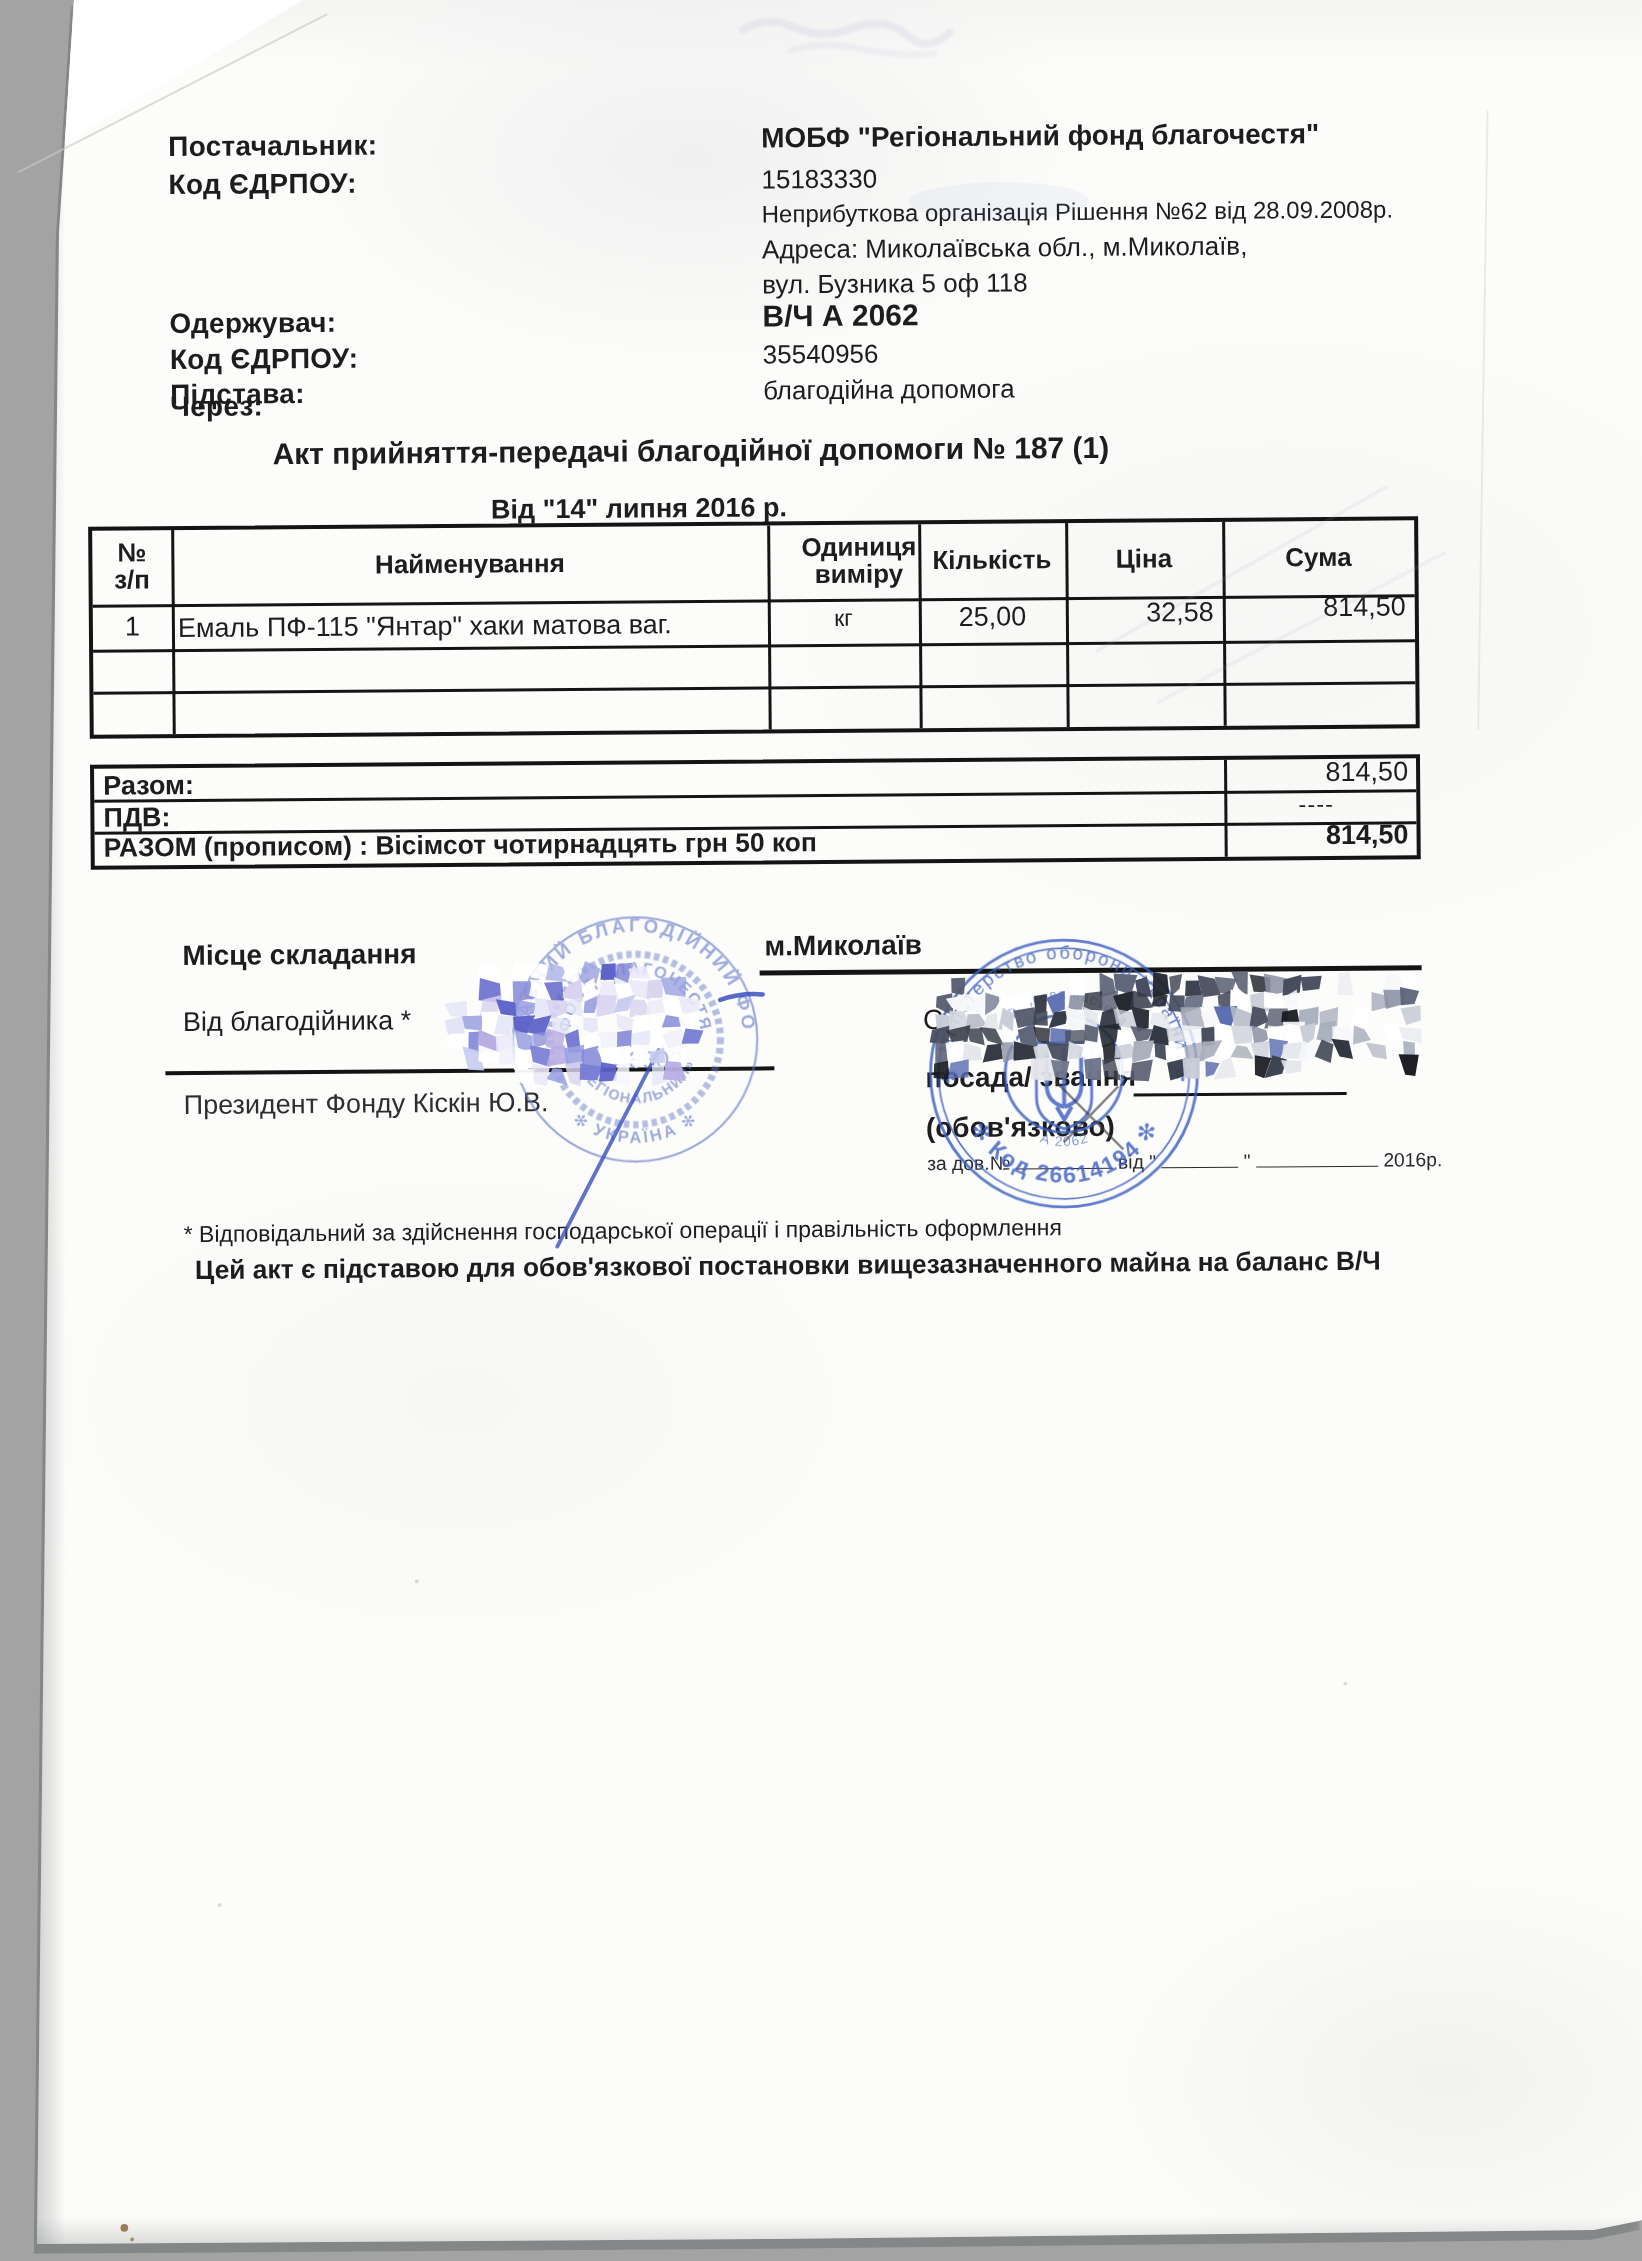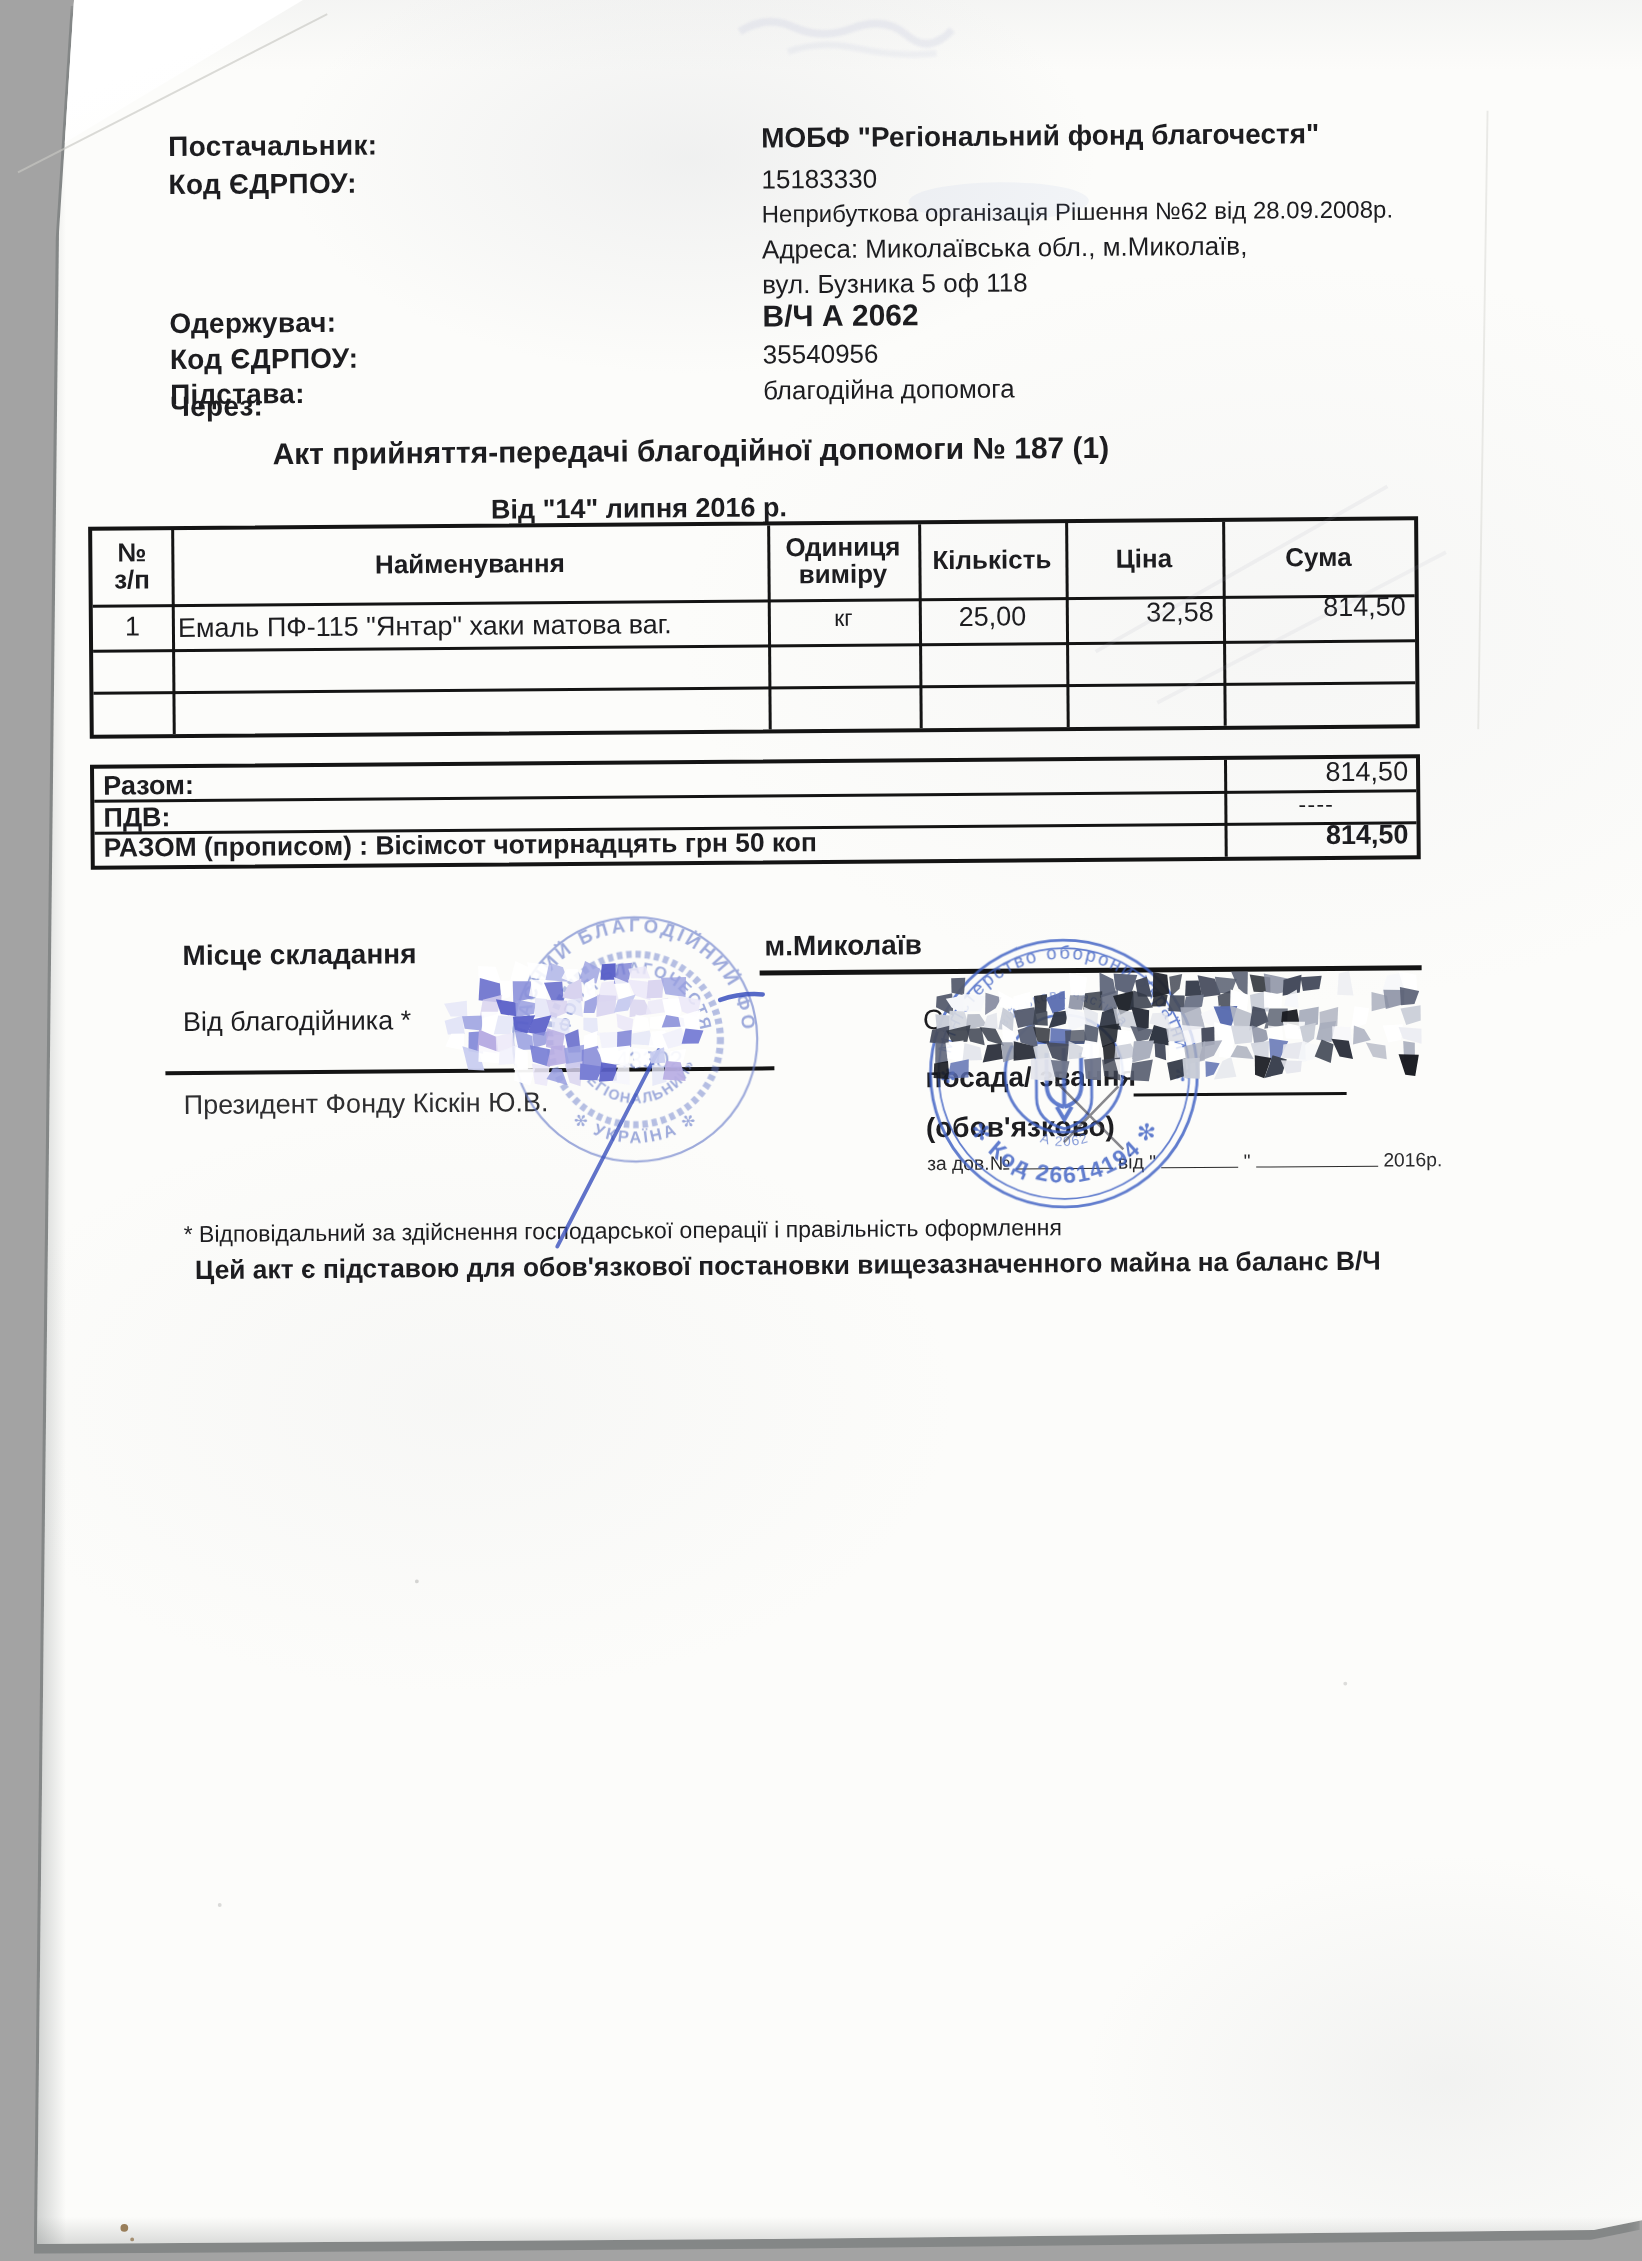--- a/index.html
+++ b/index.html
@@ -87,21 +87,21 @@
       <div class="vline" style="left:1130px"></div>
       <div class="hline" style="top:74px"></div>
       <div class="hline" style="top:119px"></div>
       <div class="hline" style="top:161px"></div>
 
       <div class="cell thead" style="left:0;width:79px;top:9px">
         <div>№</div>
         <div>з/п</div>
       </div>
       <div class="cell thead" style="left:79px;width:597px;top:23px">Найменування</div>
-      <div class="cell thead" style="left:675px;width:151px;top:9px">
+      <div class="cell thead" style="left:691px;width:151px;top:9px">
         <div>Одиниця</div>
         <div>виміру</div>
       </div>
       <div class="cell thead" style="left:826px;width:147px;top:23px">Кількість</div>
       <div class="cell thead" style="left:973px;width:157px;top:23px">Ціна</div>
       <div class="cell thead" style="left:1130px;width:192px;top:23px">Сума</div>
 
       <div class="cell tcell" style="left:0;width:79px;top:82px">1</div>
       <div class="cell tcell lt" style="left:85px;width:586px;top:84px">Емаль ПФ-115 "Янтар" хаки матова ваг.</div>
       <div class="cell" style="left:675px;width:151px;top:81px;font-size:23px">кг</div>

